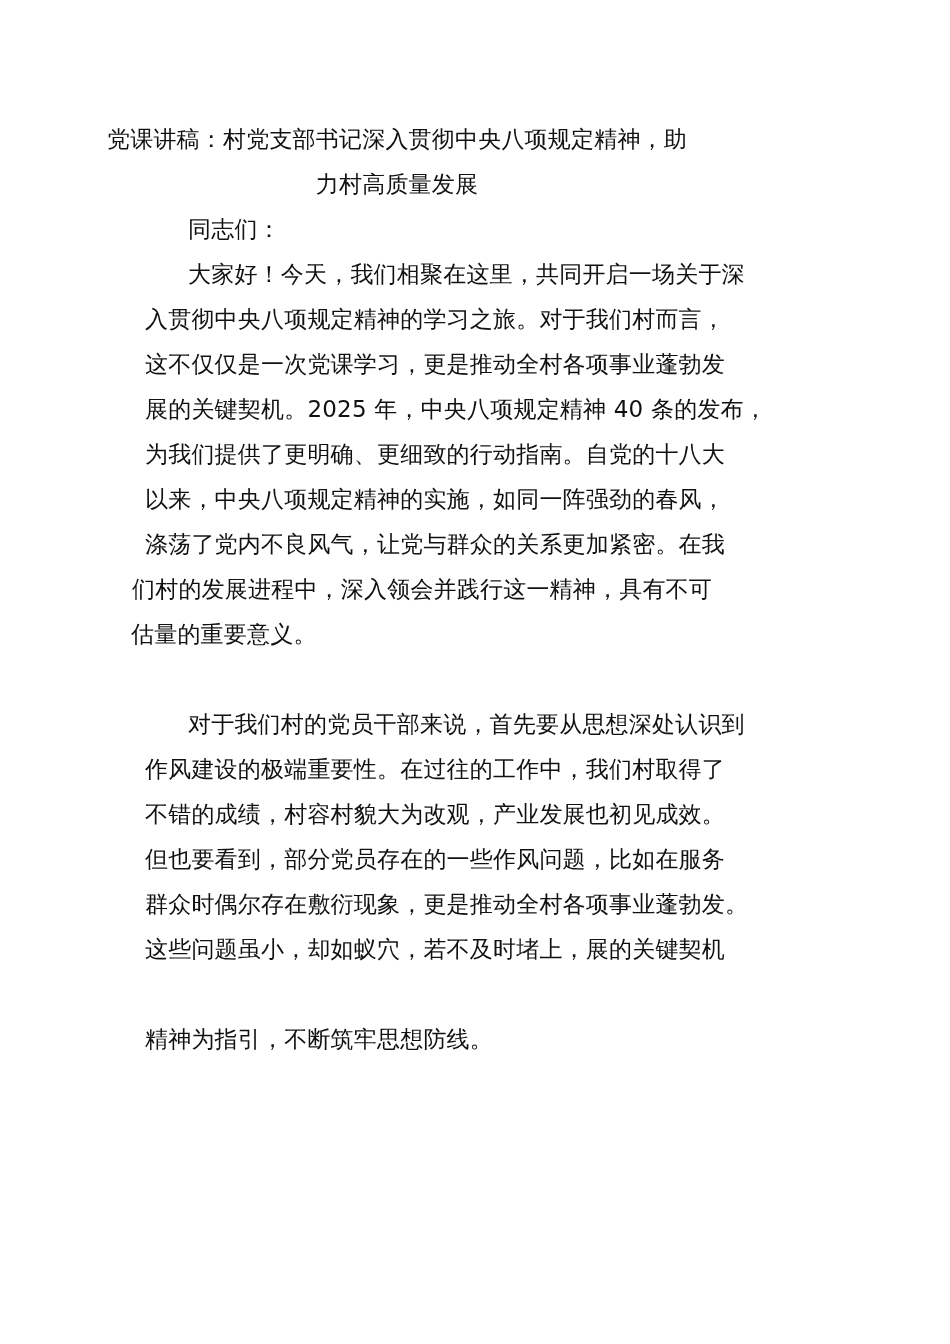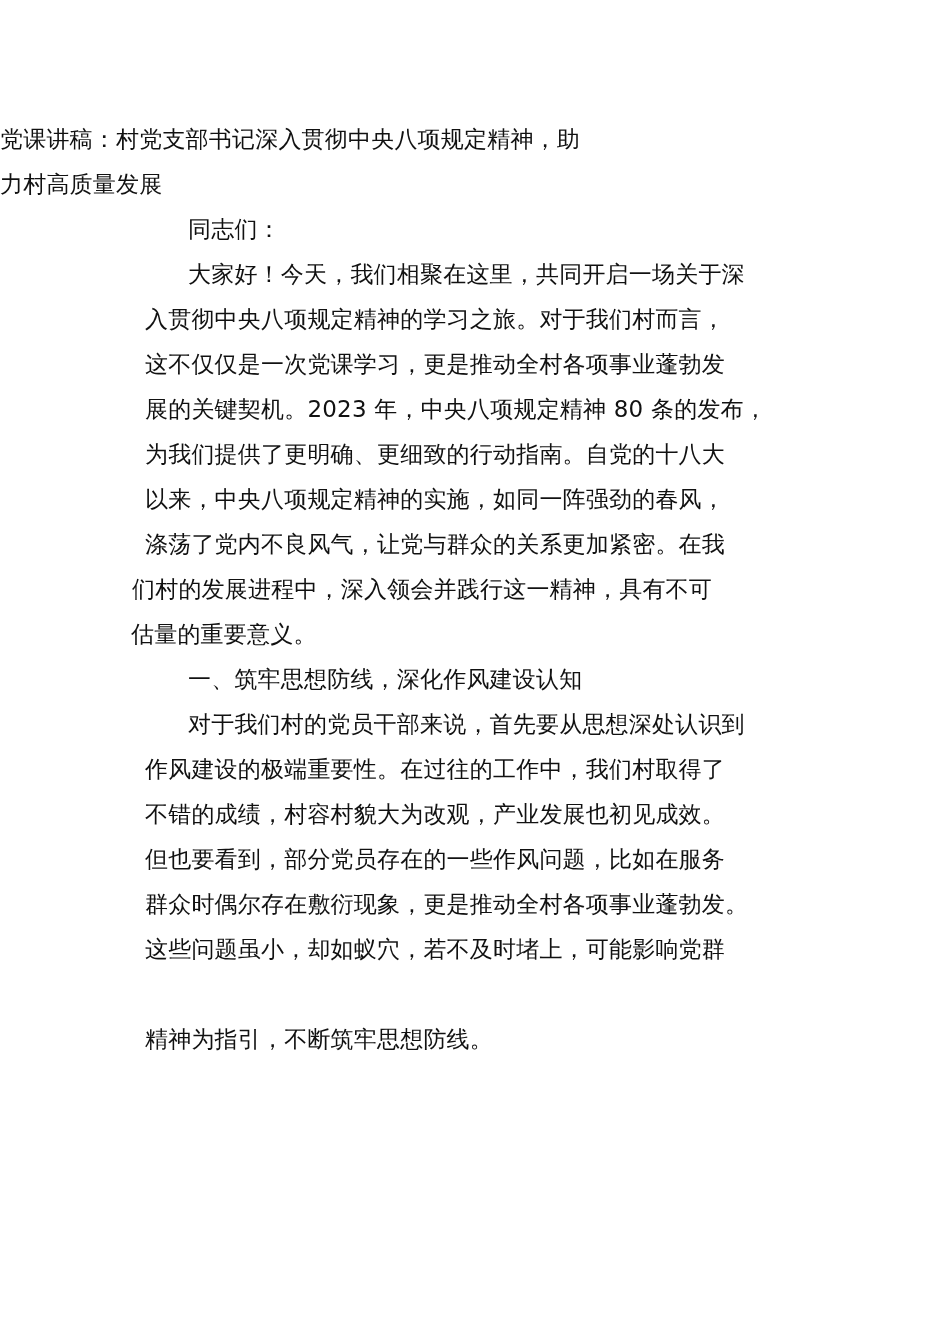--- a/index.html
+++ b/index.html
@@ -1,38 +1,37 @@
 <!DOCTYPE html>
 <html><head>
   <meta charset="utf-8">
   <style>
     html, body { margin: 0; padding: 0; background: #ffffff; }
     body { width: 950px; height: 1344px; position: relative; overflow: hidden; font-family: "DejaVu Sans", sans-serif; color: #111111; }
     .page { position: absolute; left: 0; top: 0; width: 950px; height: 1344px; background: #ffffff; }
     .line { position: absolute; font-size: 23px; line-height: 30px; white-space: nowrap; letter-spacing: 0.2px; }
-    .center { left: 0; width: 794px; }
+    .center { left: 0; width: 794px; text-align: center; }
   </style>
 </head>
 <body>
 
 <div class="page">
   <div class="line center" style="top:124px;">党课讲稿：村党支部书记深入贯彻中央八项规定精神，助</div>
   <div class="line center" style="top:169px;">力村高质量发展</div>
 
   <div class="line" style="top:214px; left:188px;text-align:center;">同志们：</div>
   <div class="line" style="top:259px; left:188px;">大家好！今天，我们相聚在这里，共同开启一场关于深</div>
   <div class="line" style="top:304px; left:145px;">入贯彻中央八项规定精神的学习之旅。对于我们村而言，</div>
   <div class="line" style="top:349px; left:145px;">这不仅仅是一次党课学习，更是推动全村各项事业蓬勃发</div>
-  <div class="line" style="top:394px; left:145px;">展的关键契机。2023 年，中央八项规定精神 80 条的发布，</div>
+  <div class="line" style="top:394px; left:145px;">展的关键契机。2025 年，中央八项规定精神 40 条的发布，</div>
   <div class="line" style="top:439px; left:145px;">为我们提供了更明确、更细致的行动指南。自党的十八大</div>
   <div class="line" style="top:484px; left:145px;">以来，中央八项规定精神的实施，如同一阵强劲的春风，</div>
   <div class="line" style="top:529px; left:145px;">涤荡了党内不良风气，让党与群众的关系更加紧密。在我</div>
   <div class="line" style="top:574px; left:132px;">们村的发展进程中，深入领会并践行这一精神，具有不可</div>
   <div class="line" style="top:619px; left:131px;">估量的重要意义。</div>
-  <div class="line" style="top:664px; left:188px;">一、筑牢思想防线，深化作风建设认知</div>
   <div class="line" style="top:709px; left:188px;">对于我们村的党员干部来说，首先要从思想深处认识到</div>
   <div class="line" style="top:754px; left:145px;">作风建设的极端重要性。在过往的工作中，我们村取得了</div>
   <div class="line" style="top:799px; left:145px;">不错的成绩，村容村貌大为改观，产业发展也初见成效。</div>
   <div class="line" style="top:844px; left:145px;">但也要看到，部分党员存在的一些作风问题，比如在服务</div>
   <div class="line" style="top:889px; left:145px;">群众时偶尔存在敷衍现象，更是推动全村各项事业蓬勃发。</div>
-  <div class="line" style="top:934px; left:145px;">这些问题虽小，却如蚁穴，若不及时堵上，可能影响党群</div>
+  <div class="line" style="top:934px; left:145px;">这些问题虽小，却如蚁穴，若不及时堵上，展的关键契机</div>
   <div class="line" style="top:1024px; left:145px;text-align:center;">精神为指引，不断筑牢思想防线。</div>
 </div>
 
 </body></html>

